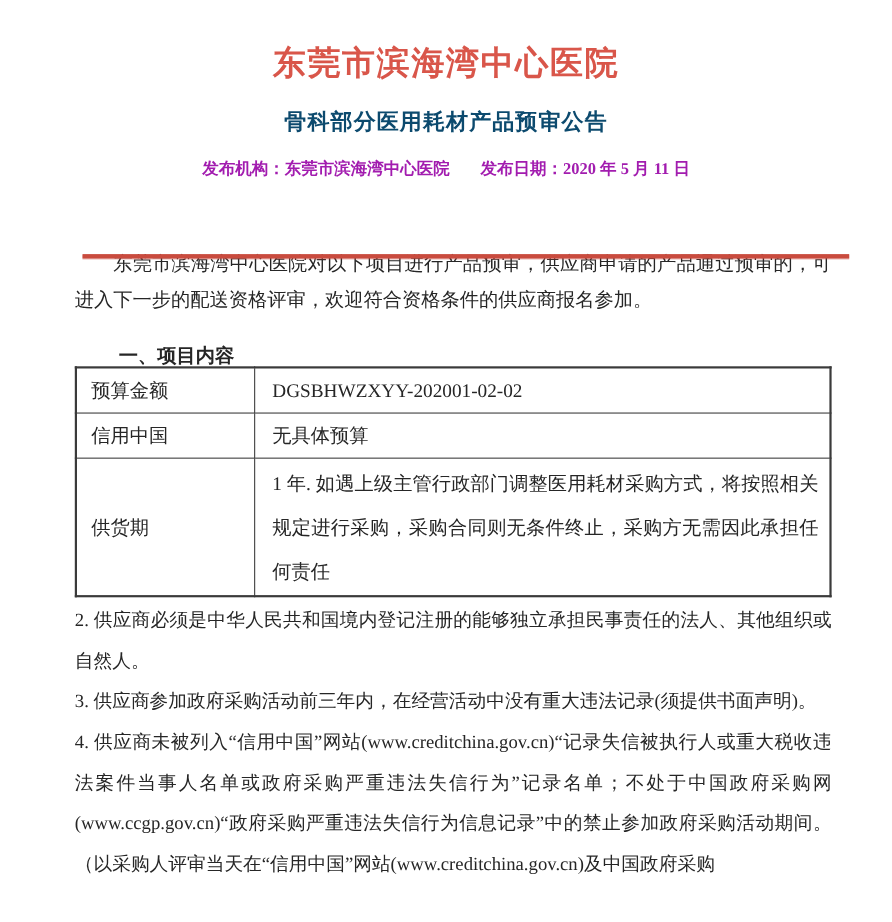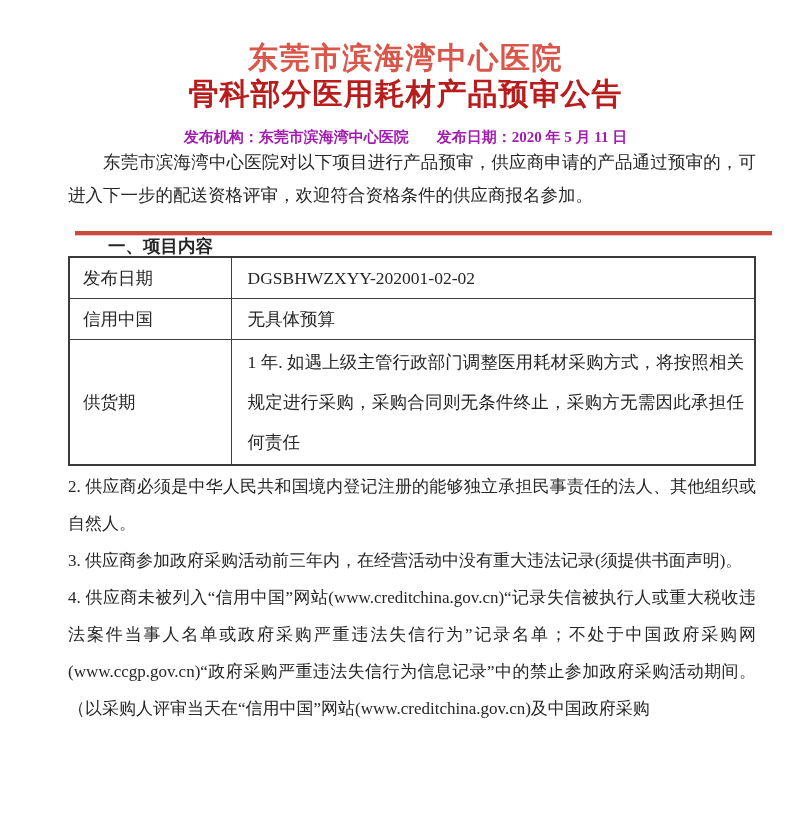--- a/index.html
+++ b/index.html
@@ -14,23 +14,24 @@
   .page { position: relative; width: 811px; height: 838px; }
 
   .titles { text-align: center; }
   .title-line1 {
     margin-top: 40px;
     font-size: 30px; line-height: 36px;
     font-weight: 700; letter-spacing: 1.5px;
     color: #d9564a;
   }
   .title-line2 {
-    font-size: 30px; line-height: 36px;
+    margin-top: 17px;
+    font-size: 20px; line-height: 36px;
     font-weight: 700; letter-spacing: 1px;
-    color: #b91c1c;
+    color: #0c4a6e;
   }
   .meta {
     margin-top: 16px;
     text-align: center;
     font-size: 15px; line-height: 18px;
     font-weight: 600;
     color: #a21caf;
   }
   .meta .date-group { margin-left: 28px; }
 
@@ -38,20 +39,21 @@
     position: absolute;
     left: 75px; top: 191px;
     width: 697px; height: 4px;
     background: #c94b3e;
     box-shadow: 0 1px 0 rgba(201,75,62,.35);
   }
 
   .content { padding: 0 55px 0 68px; }
 
   .intro {
+    margin-top: 60px; 
     font-size: 17.5px; line-height: 33px;
     text-indent: 2em;
     text-align: justify;
   }
 
   .s1-heading {
     margin-top: 24px;
     font-size: 17.5px; line-height: 20px;
     font-weight: 700;
     margin-left: 40px;
@@ -104,21 +106,21 @@
 
   <div class="content">
 
     <p class="intro">东莞市滨海湾中心医院对以下项目进行产品预审，供应商申请的产品通过预审的，可进入下一步的配送资格评审，欢迎符合资格条件的供应商报名参加。</p>
 
     <div class="s1-heading">一、项目内容</div>
 
     <table class="info">
       <tbody>
         <tr class="r1">
-          <td class="cell-label">发布日期</td>
+          <td class="cell-label">预算金额</td>
           <td class="cell-value">DGSBHWZXYY-202001-02-02</td>
         </tr>
         <tr class="r3">
           <td class="cell-label">信用中国</td>
           <td class="cell-value">无具体预算</td>
         </tr>
         <tr class="r4">
           <td class="cell-label">供货期</td>
           <td class="cell-value">1 年. 如遇上级主管行政部门调整医用耗材采购方式，将按照相关规定进行采购，采购合同则无条件终止，采购方无需因此承担任何责任</td>
         </tr>

